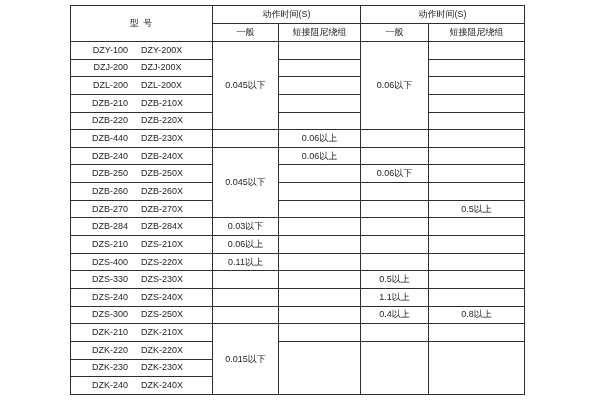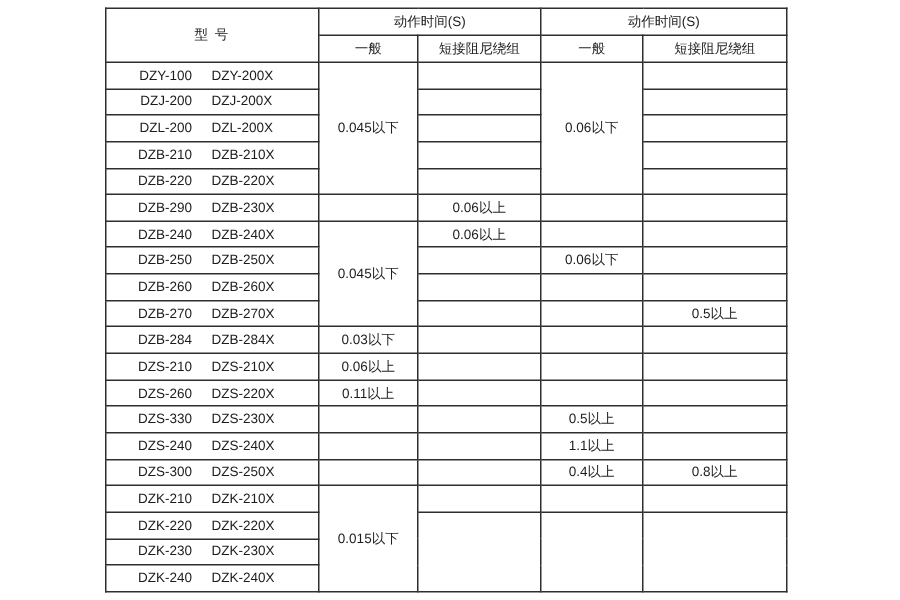--- a/index.html
+++ b/index.html
@@ -123,21 +123,21 @@
               <span>DZB-220X</span>
             </div>
           </td>
         <td></td>
         <td></td>
       </tr>
 
       <tr>
         <td>
             <div class="mrow">
-              <span>DZB-290</span>
+              <span>DZB-440</span>
               <span>DZB-230X</span>
             </div>
           </td>
         <td></td>
         <td>0.06以上</td>
         <td></td>
         <td></td>
       </tr>
 
       <tr>
@@ -211,21 +211,21 @@
           </td>
         <td>0.06以上</td>
         <td></td>
         <td></td>
         <td></td>
       </tr>
 
       <tr>
         <td>
             <div class="mrow">
-              <span>DZS-260</span>
+              <span>DZS-400</span>
               <span>DZS-220X</span>
             </div>
           </td>
         <td>0.11以上</td>
         <td></td>
         <td></td>
         <td></td>
       </tr>
 
       <tr>

